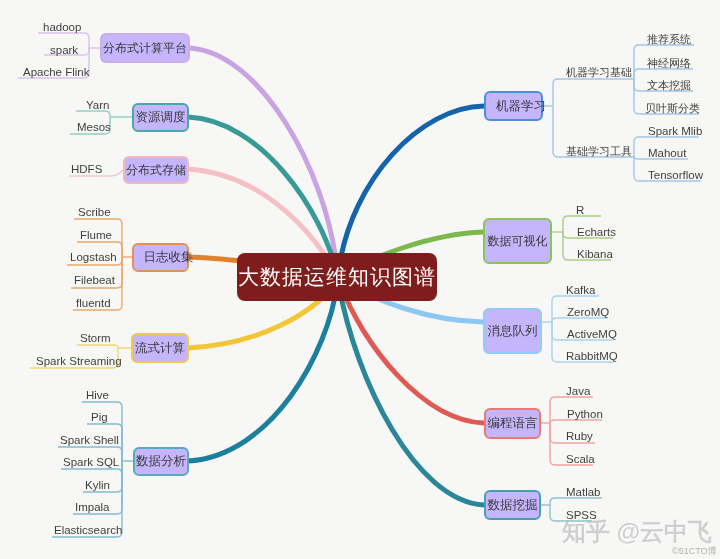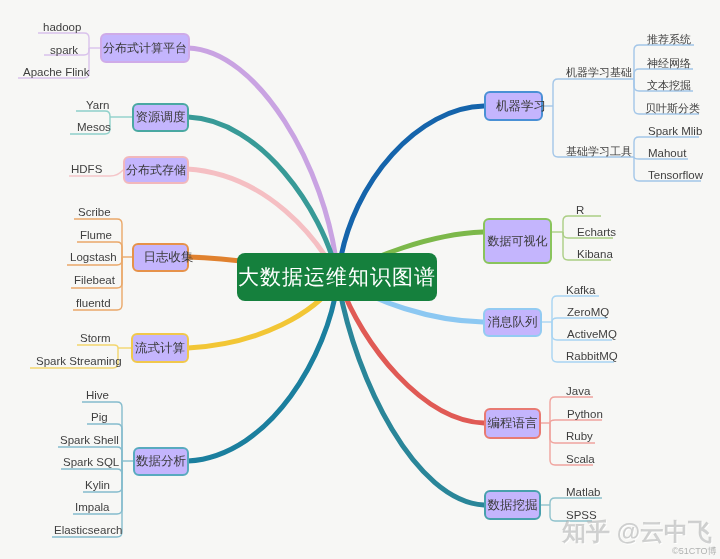--- a/index.html
+++ b/index.html
@@ -1,21 +1,21 @@
 <!DOCTYPE html>
 <html><head>
 <meta charset="utf-8">
 <style>
   html,body{margin:0;padding:0;}
   body{font-family:"Liberation Sans","DejaVu Sans",sans-serif;background:#e9e9e9;}
   .canvas{position:relative;width:720px;height:559px;background:#f7f7f5;overflow:hidden;}
   .canvas svg{position:absolute;left:0;top:0;}
   .center-node{
     position:absolute;left:237px;top:253px;width:200px;height:48px;
-    background:#15803d;border-radius:8px;display:flex;align-items:center;justify-content:center;
+    background:#7f1d1d;border-radius:8px;display:flex;align-items:center;justify-content:center;
     color:#fff;font-size:21px;letter-spacing:1px;z-index:3;
   }
   .bbox{
     position:absolute;box-sizing:border-box;background:#c4b5fd;border:2px solid #999;
     border-radius:6px;display:flex;align-items:center;justify-content:center;
     font-size:12.5px;color:#3a3a3a;z-index:2;white-space:nowrap;
   }
   .leaf{position:absolute;font-size:11.5px;line-height:13px;color:#3f3f3f;white-space:nowrap;z-index:2;}
   .subleaf{position:absolute;font-size:11px;line-height:13px;color:#3f3f3f;white-space:nowrap;z-index:2;}
   .b-purple{border-color:#cfabe8;}
@@ -146,21 +146,21 @@
 
   <div class="bbox b-purple" style="left:100px;top:33px;width:90px;height:30px;font-size:12px;">分布式计算平台</div>
   <div class="bbox b-teal" style="left:132px;top:103px;width:57px;height:29px;">资源调度</div>
   <div class="bbox b-pink" style="left:123px;top:156px;width:66px;height:28px;font-size:12px;">分布式存储</div>
   <div class="bbox b-orange" style="left:132px;top:243px;width:57px;height:29px;padding-left:16px;">日志收集</div>
   <div class="bbox b-yellow" style="left:131px;top:333px;width:58px;height:30px;">流式计算</div>
   <div class="bbox b-steel" style="left:133px;top:447px;width:56px;height:29px;">数据分析</div>
 
   <div class="bbox b-blue" style="left:484px;top:91px;width:59px;height:30px;">机器学习</div>
   <div class="bbox b-green" style="left:483px;top:218px;width:69px;height:46px;font-size:12px;text-align:center;">数据可视化</div>
-  <div class="bbox b-lblue" style="left:483px;top:308px;width:59px;height:29px;">消息队列</div>
+  <div class="bbox b-lblue" style="left:483px;top:308px;width:59px;height:46px;">消息队列</div>
   <div class="bbox b-red" style="left:484px;top:408px;width:57px;height:31px;">编程语言</div>
   <div class="bbox b-dteal" style="left:484px;top:490px;width:57px;height:30px;">数据挖掘</div>
 
   <div class="leaf" style="left:43px;top:21px;">hadoop</div>
   <div class="leaf" style="left:50px;top:44px;">spark</div>
   <div class="leaf" style="left:23px;top:66px;">Apache Flink</div>
   <div class="leaf" style="left:86px;top:99px;">Yarn</div>
   <div class="leaf" style="left:77px;top:121px;">Mesos</div>
   <div class="leaf" style="left:71px;top:163px;">HDFS</div>
   <div class="leaf" style="left:78px;top:206px;">Scribe</div>

